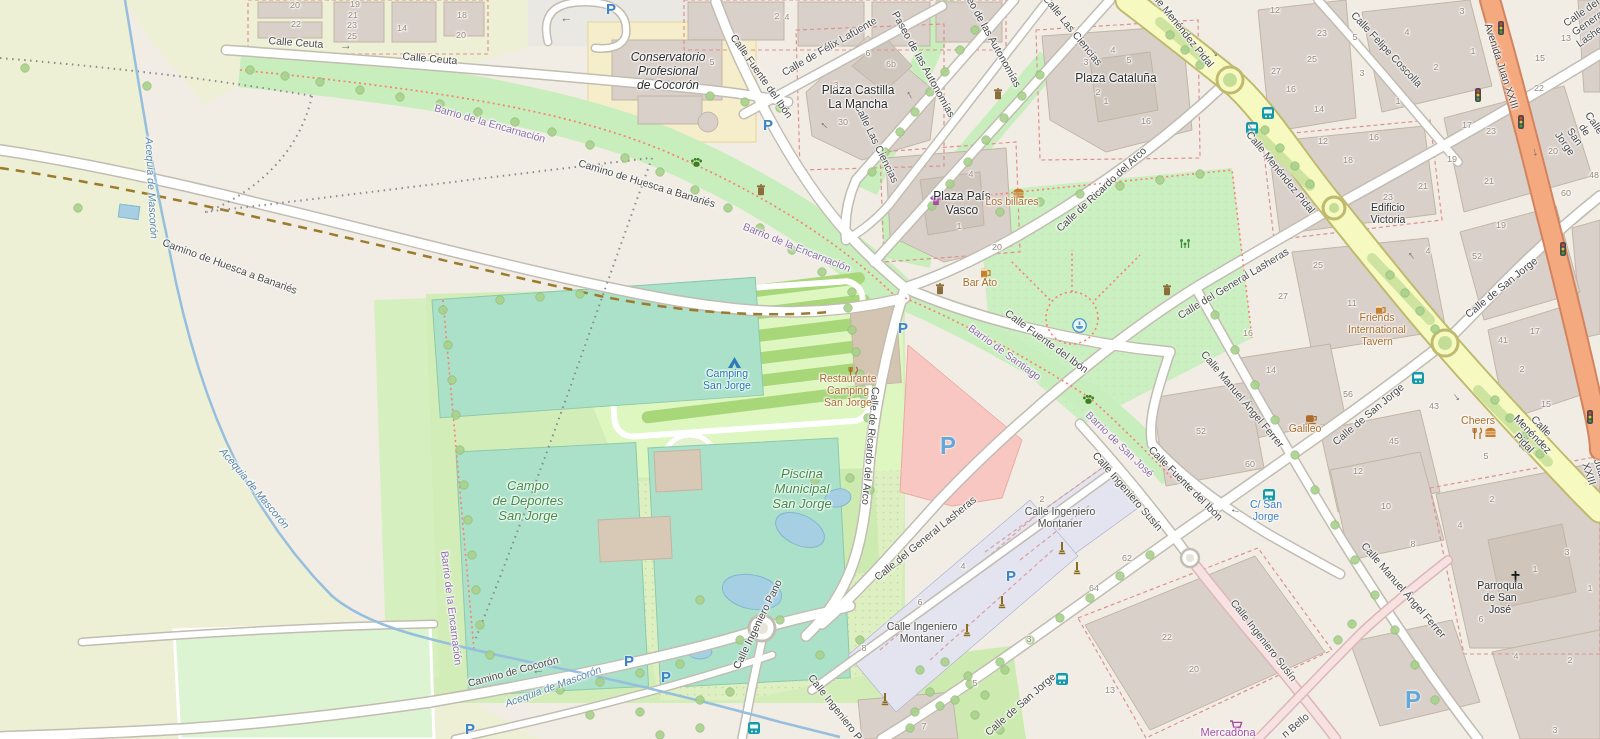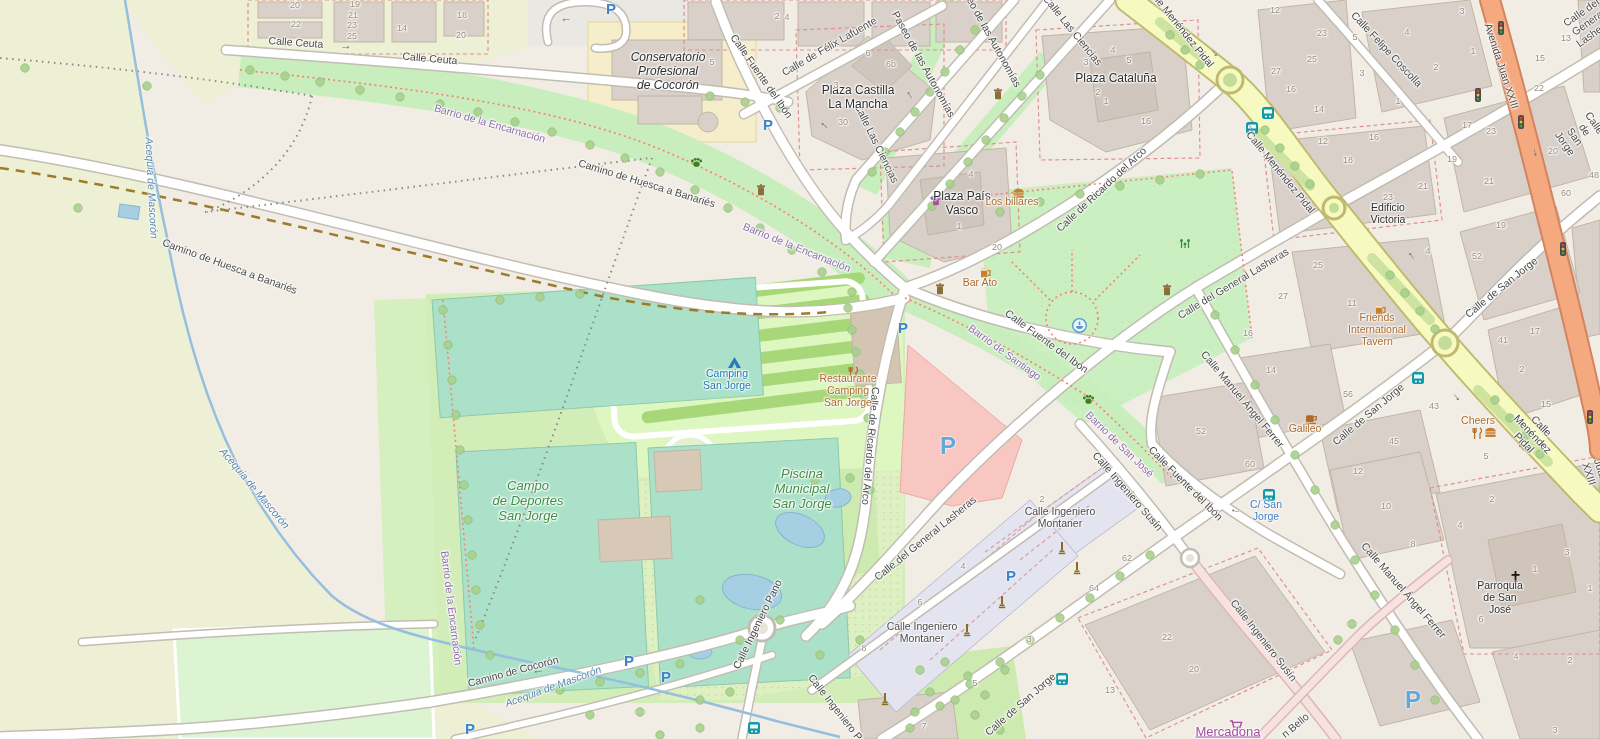--- a/index.html
+++ b/index.html
@@ -9,21 +9,21 @@
   #label-layer,#icon-layer{position:absolute;left:0;top:0;width:100%;height:100%;pointer-events:none;}
   .lbl{position:absolute;white-space:pre-line;text-align:center;line-height:1.15;
        text-shadow:0 0 2px #fff,0 0 2px #fff,0 0 3px #fff,1px 1px 2px #fff,-1px -1px 2px #fff;}
   .lbl-street{font-size:10.5px;color:#4a4a4a;}
   .lbl-place{font-size:12px;color:#2e2e2e;}
   .lbl-barrio{font-size:10.5px;color:#8d6cab;}
   .lbl-water{font-size:10.5px;color:#5a87ab;font-style:italic;}
   .lbl-leisure{font-size:13px;color:#3f8f44;font-style:italic;}
   .lbl-tourism{font-size:10.5px;color:#1a78b5;}
   .lbl-poi{font-size:10.5px;color:#ad6a28;}
-  .lbl-shop{font-size:13px;color:#a64ca6;text-decoration:underline;}
+  .lbl-shop{font-size:11px;color:#a64ca6;}
   .lbl-transport{font-size:10.5px;color:#3d7dc9;}
   .lbl-hn{font-size:9px;color:#9a8d7d;}
   .lbl-it{font-style:italic;}
   .icon{position:absolute;transform:translate(-50%,-50%);line-height:0;}
   .icon svg{display:block;}
   .p-ico{font-size:15px;font-weight:bold;color:#3d85c8;line-height:1;
          text-shadow:0 0 2px #fff,0 0 2px #fff;}
   .p-big{font-size:24px;color:#62a8d8;}
   .arrow-ico{font-size:12px;font-weight:bold;color:#6e6e6e;line-height:1;}
 </style>

